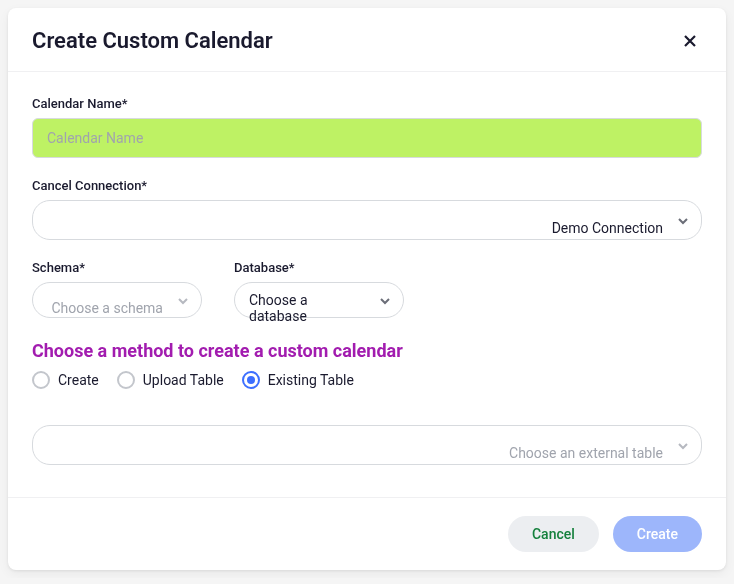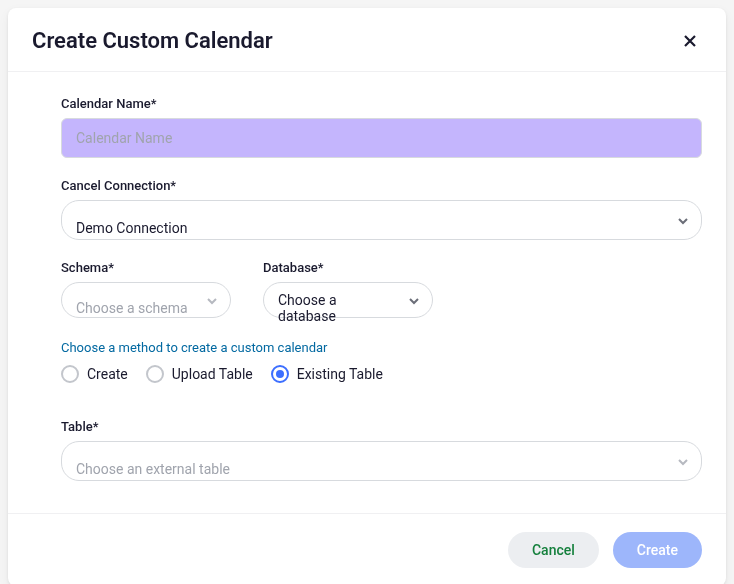--- a/index.html
+++ b/index.html
@@ -42,58 +42,58 @@
       justify-content: center;
     }
     .close-btn svg {
       width: 16px;
       height: 16px;
       stroke: #1a1a2e;
       stroke-width: 2.2;
     }
     .modal-body {
       padding: 24px 24px 32px 24px;
-      margin-left: 29px;
     }
     .field {
       margin-bottom: 20px;
     }
     .field-label {
       display: block;
       font-size: 13px;
       font-weight: 500;
       color: #1a1a2e;
       margin-bottom: 7px;
     }
     .input {
       width: 100%;
       height: 40px;
       border: 1px solid #d7dade;
       border-radius: 6px;
       padding: 0 14px;
       font-size: 14px;
       color: #1a1a2e;
-      background: #c4b5fd;
+      background: #bef264;
     }
     .input::placeholder {
       color: #a0a4ad;
     }
     .select {
       position: relative;
       width: 100%;
       height: 40px;
       border: 1px solid #d7dade;
       border-radius: 18px;
       background: #fff;
       display: flex;
       align-items: center;
       padding: 16px 38px 0 14px;
       font-size: 14px;
       color: #1a1a2e;
       cursor: pointer;
+      justify-content: flex-end;
     }
     .select.placeholder {
       color: #a0a4ad;
     }
     .select.small {
       width: 170px;
       height: 36px;
       font-size: 14px;
     }
     .chevron {
@@ -118,23 +118,23 @@
     .row {
       display: flex;
       gap: 32px;
       margin-bottom: 22px;
     }
     .row .col {
       display: flex;
       flex-direction: column;
     }
     .section-label {
-      font-size: 13px;
-      font-weight: 400;
-      color: #0369a1;
+      font-size: 18px;
+      font-weight: 700;
+      color: #a21caf;
       margin-bottom: 10px;
     }
     .radio-group {
       display: flex;
       gap: 18px;
       align-items: center;
       margin-bottom: 36px;
     }
     .radio-item {
       display: flex;
@@ -261,21 +261,20 @@
         <div class="radio-item">
           <span class="radio-circle checked">
               <span class="radio-dot"></span>
             </span>
           <span class="radio-label">Existing Table</span>
         </div>
       </div>
     </div>
 
     <div class="field" style="margin-bottom:0">
-      <label class="field-label">Table*</label>
       <div class="select placeholder">
         <span>Choose an external table</span>
         <span class="chevron">
           <svg viewBox="0 0 12 12">
               <path d="M2 4 L6 8 L10 4"></path>
             </svg>
         </span>
       </div>
     </div>
 

